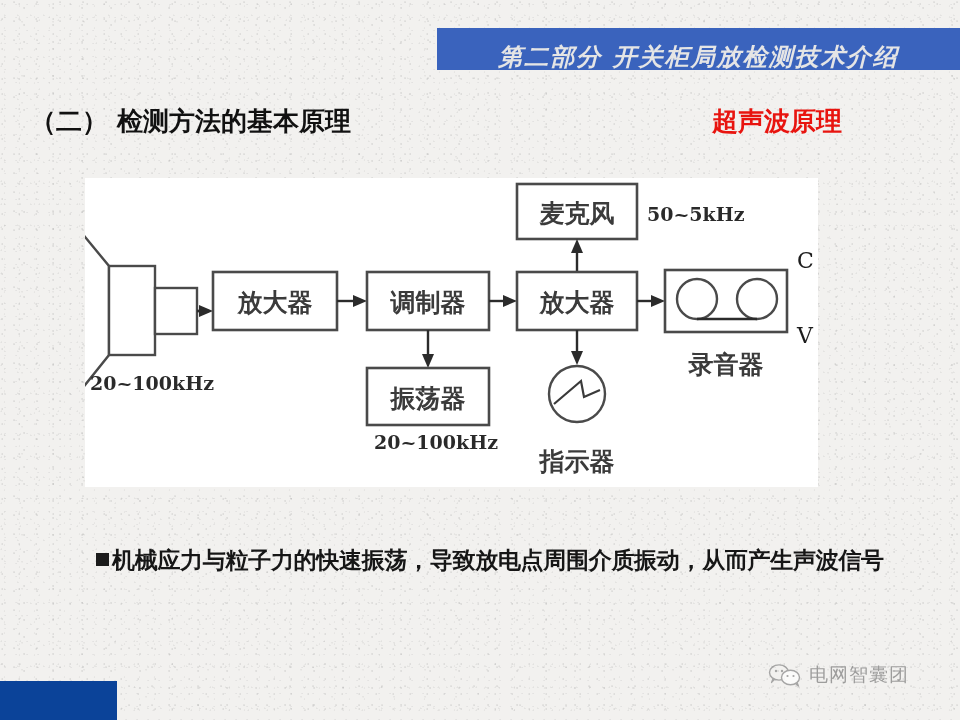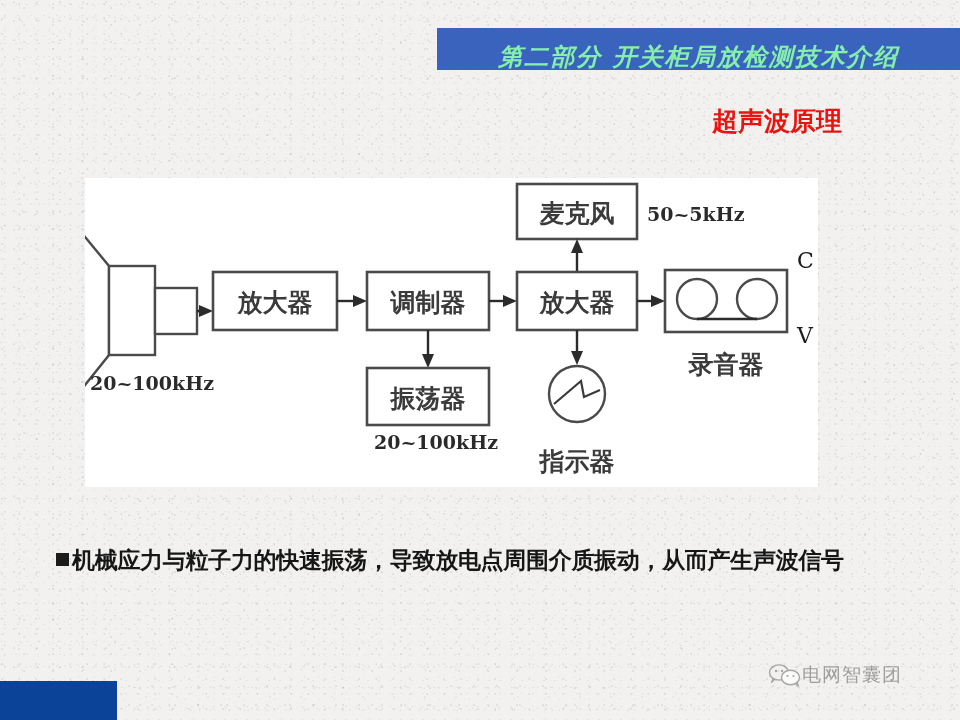--- a/index.html
+++ b/index.html
@@ -38,21 +38,21 @@
     left: 437px;
     top: 28px;
     width: 523px;
     height: 42px;
     background: #3a63bd;
     display: flex;
     align-items: center;
     justify-content: center;
   }
   #header-banner .banner-text {
-    color: #86efac;
+    color: #e5e5e5;
     font-family: "DejaVu Serif", serif;
     font-size: 24px;
     font-weight: bold;
     font-style: italic;
     letter-spacing: 2px;
     white-space: nowrap;
     line-height: 1;
     margin-top: 15px;
   }
 
@@ -147,20 +147,21 @@
   #bullets {
     position: absolute;
     left: 56px;
     top: 545px;
     width: 880px;
   }
   .bullet-row {
     display: flex;
     align-items: flex-start;
     margin-bottom: 24px;
+    margin-left: 40px;
   }
   .bullet-marker {
     width: 13px;
     height: 13px;
     background: #1b1b1b;
     margin-top: 8px;
     margin-right: 3px;
     flex: 0 0 auto;
   }
   .bullet-text {
@@ -180,40 +181,42 @@
     width: 117px;
     height: 39px;
     background: #0b4399;
   }
   #watermark {
     position: absolute;
     left: 768px;
     top: 662px;
     display: flex;
     align-items: center;
+    gap: 7px;
     opacity: 0.72;
   }
   #watermark .wm-label {
     font-size: 19px;
     color: #7d7d7d;
     letter-spacing: 1px;
     white-space: nowrap;
   }
   #watermark svg { display: block; }
 </style>
 </head>
 <body>
 
 <div id="slide">
 
   <div id="header-banner">
     <span class="banner-text">第二部分  开关柜局放检测技术介绍</span>
   </div>
 
   <div id="title-row">
+    <div id="section-title">（二） 检测方法的基本原理</div>
     <div id="method-label">超声波原理</div>
   </div>
 
   <div id="diagram-panel">
     <svg id="diagram-svg" viewBox="0 0 733 309" xmlns="http://www.w3.org/2000/svg">
 
       <g>
         <polygon class="dg-shape" points="-4,54 24,88 24,177 -4,212"></polygon>
         <rect class="dg-shape" x="24" y="88" width="46" height="89"></rect>
         <rect class="dg-shape" x="70" y="110" width="42" height="46"></rect>

